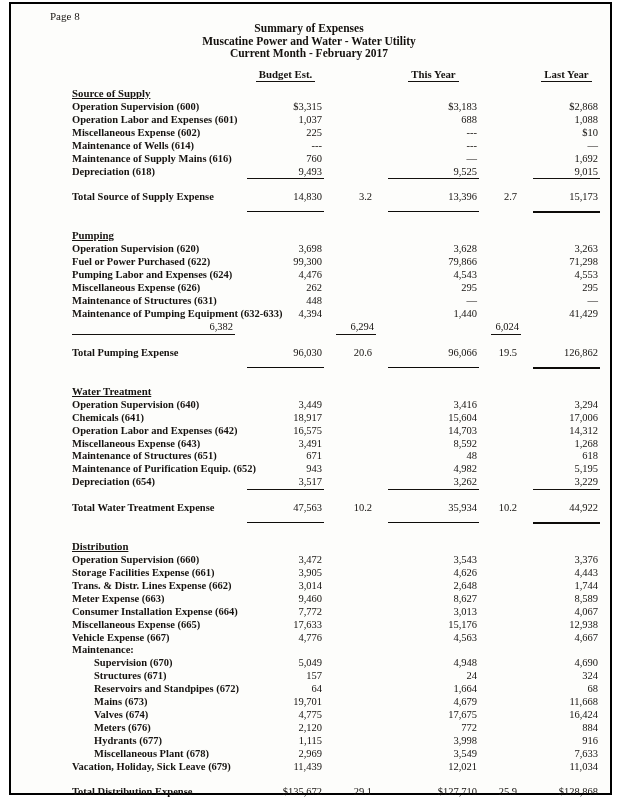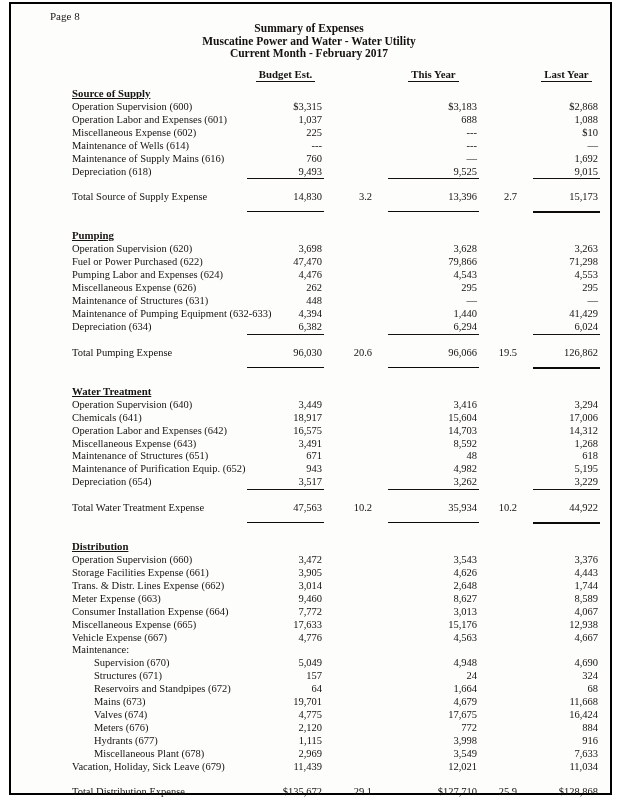--- a/index.html
+++ b/index.html
@@ -40,21 +40,21 @@
     white-space:nowrap;
   }
   .col-head span{border-bottom:1.4px solid #14110e;padding:0 3px 0.5px 3px;}
   .section{margin-bottom:16px;}
   .section-title{
     font-weight:bold;font-size:10.8px;
     text-decoration:underline;
     margin-bottom:1px;line-height:13px;
   }
   .row{min-height:12.9px;line-height:12.9px;font-size:10.5px;}
-  .row-label{white-space:nowrap;overflow:visible;}
+  .row-label{white-space:nowrap;overflow:visible;font-weight:bold;}
   .row-label.indent{padding-left:22px;}
   .amount{text-align:right;white-space:nowrap;padding-right:2px;}
   .amount.ul{border-bottom:1.2px solid #14110e;}
   .pct{text-align:right;white-space:nowrap;padding-right:4px;}
   .total-row{margin-top:11px;font-size:10.5px;line-height:14px;}
   .total-row .amount{border-bottom:1.6px solid #0d0b09;padding-bottom:7px;}
   .total-row .amount.thick{border-bottom:2.4px solid #0d0b09;}
 </style>
 </head>
 <body>
@@ -152,21 +152,21 @@
           <div class="row-label">Operation Supervision (620)</div>
           <div class="amount">3,698</div>
           <div class="pct"></div>
           <div class="amount">3,628</div>
           <div class="pct"></div>
           <div class="amount">3,263</div>
           <div class="pct"></div>
         </div>
         <div class="grid-row row">
           <div class="row-label">Fuel or Power Purchased (622)</div>
-          <div class="amount">47,470</div>
+          <div class="amount">99,300</div>
           <div class="pct"></div>
           <div class="amount">79,866</div>
           <div class="pct"></div>
           <div class="amount">71,298</div>
           <div class="pct"></div>
         </div>
         <div class="grid-row row">
           <div class="row-label">Pumping Labor and Expenses (624)</div>
           <div class="amount">4,476</div>
           <div class="pct"></div>
@@ -196,21 +196,20 @@
         <div class="grid-row row">
           <div class="row-label">Maintenance of Pumping Equipment (632-633)</div>
           <div class="amount">4,394</div>
           <div class="pct"></div>
           <div class="amount">1,440</div>
           <div class="pct"></div>
           <div class="amount">41,429</div>
           <div class="pct"></div>
         </div>
         <div class="grid-row row">
-          <div class="row-label">Depreciation (634)</div>
           <div class="amount ul">6,382</div>
           <div class="pct"></div>
           <div class="amount ul">6,294</div>
           <div class="pct"></div>
           <div class="amount ul">6,024</div>
           <div class="pct"></div>
         </div>
         <div class="grid-row total-row">
           <div class="row-label">Total Pumping Expense</div>
           <div class="amount">96,030</div>

